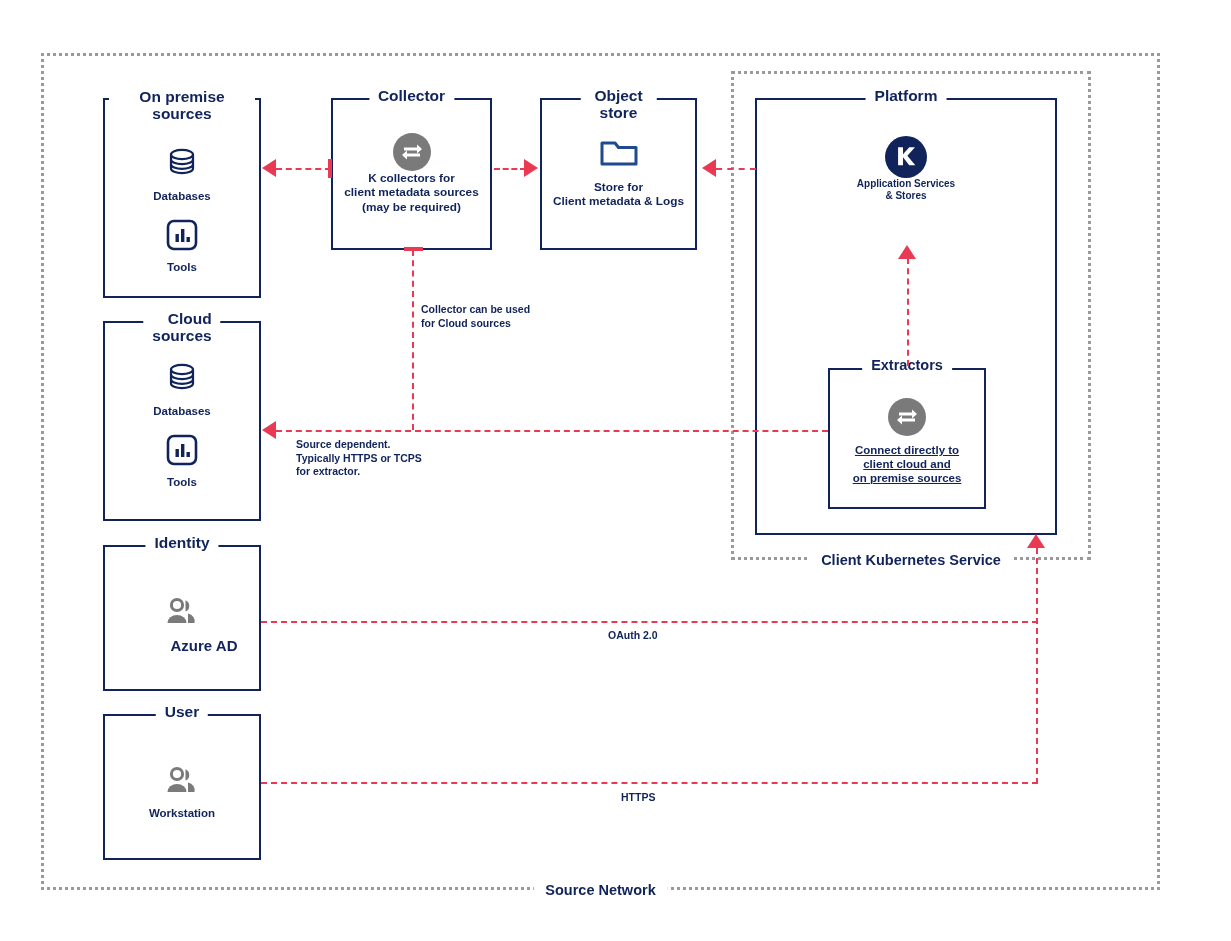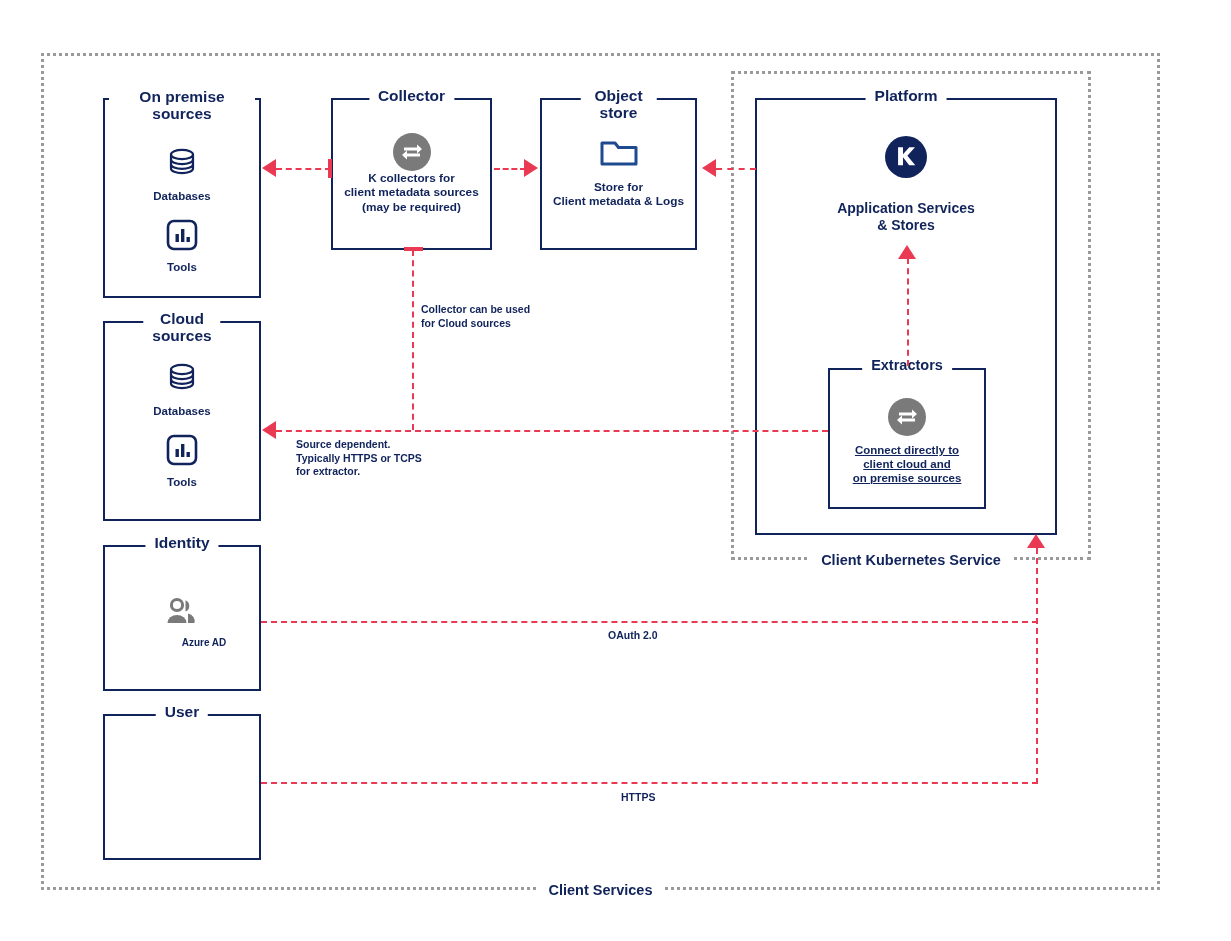--- a/index.html
+++ b/index.html
@@ -44,21 +44,21 @@
   .icon{display:block;}
   .swapcircle{width:38px;height:38px;border-radius:50%;background:#7a7a7a;display:flex;align-items:center;justify-content:center;}
   .kcircle{width:42px;height:42px;border-radius:50%;background:#10235b;display:flex;align-items:center;justify-content:center;}
 </style>
 </head>
 <body>
 
 <div id="stage">
 
   <div class="dotgroup" style="left:41px;top:53px;width:1119px;height:837px;">
-    <div class="dlabel" style="left:50%;transform:translateX(-50%);bottom:-11px;font-size:14.5px;">Client Services</div>
+    <div class="dlabel" style="left:50%;transform:translateX(-50%);bottom:-11px;font-size:14.5px;">Source Network</div>
   </div>
 
   <div class="dotgroup" style="left:731px;top:71px;width:360px;height:489px;">
     <div class="dlabel" style="left:50%;transform:translateX(-50%);bottom:-11px;font-size:14.5px;">Client Kubernetes Service</div>
   </div>
 
   <div class="fbox two-line" style="left:103px;top:98px;width:158px;height:200px;">
     <div class="legend" style="font-size:15.5px;width:128px;top:-12px;">On premise
 sources</div>
     <div class="inner" style="top:46px;">
@@ -77,21 +77,21 @@
           <rect x="9.5" y="15" width="3.4" height="8" fill="#10235b"></rect>
           <rect x="15" y="10" width="3.4" height="13" fill="#10235b"></rect>
           <rect x="20.5" y="18" width="3.4" height="5" fill="#10235b"></rect>
         </svg>
       </span>
       <div class="cap" style="font-size:11.5px;margin-top:5px;">Tools</div>
     </div>
   </div>
 
   <div class="fbox" style="left:103px;top:321px;width:158px;height:200px;">
-    <div class="legend" style="font-size:15.5px;">Cloud sources</div>
+    <div class="legend" style="font-size:15.5px;text-align:right;">Cloud sources</div>
     <div class="inner" style="top:38px;">
       <span class="icon">
         <svg width="34" height="34" viewBox="0 0 34 34">
           <ellipse cx="17" cy="8.5" rx="11" ry="4.6" fill="none" stroke="#10235b" stroke-width="2.2"></ellipse>
           <path d="M6 8.5 v14 a11 4.6 0 0 0 22 0 v-14" fill="none" stroke="#10235b" stroke-width="2.2"></path>
           <path d="M6 13.5 a11 4.6 0 0 0 22 0" fill="none" stroke="#10235b" stroke-width="2.2"></path>
           <path d="M6 18.2 a11 4.6 0 0 0 22 0" fill="none" stroke="#10235b" stroke-width="2.2"></path>
         </svg>
       </span>
       <div class="cap" style="font-size:11.5px;margin-top:5px;">Databases</div>
@@ -111,26 +111,37 @@
     <div class="legend" style="font-size:15.5px;">Identity</div>
     <div class="inner" style="top:50px;">
       <span class="icon">
         <svg width="38" height="30" viewBox="0 0 38 30">
           <circle cx="14" cy="8" r="5.6" fill="none" stroke="#7a7a7a" stroke-width="3"></circle>
           <path d="M4.5 26 a9.5 8 0 0 1 19 0 z" fill="#7a7a7a"></path>
           <path d="M22.5 3.2 a6.2 6.2 0 0 1 0 11.4" fill="#7a7a7a"></path>
           <path d="M25 16.5 a9 8 0 0 1 6.5 9.5 h-6.5 z" fill="#7a7a7a"></path>
         </svg>
       </span>
-      <div class="cap" style="font-size:10px;margin-top:6px;margin-left:44px;">Azure AD</div>
+      <div class="cap" style="font-size:15px;margin-top:6px;margin-left:44px;">Azure AD</div>
     </div>
   </div>
 
   <div class="fbox" style="left:103px;top:714px;width:158px;height:146px;">
     <div class="legend" style="font-size:15.5px;">User</div>
+    <div class="inner" style="top:50px;">
+      <span class="icon">
+        <svg width="38" height="30" viewBox="0 0 38 30">
+          <circle cx="14" cy="8" r="5.6" fill="none" stroke="#7a7a7a" stroke-width="3"></circle>
+          <path d="M4.5 26 a9.5 8 0 0 1 19 0 z" fill="#7a7a7a"></path>
+          <path d="M22.5 3.2 a6.2 6.2 0 0 1 0 11.4" fill="#7a7a7a"></path>
+          <path d="M25 16.5 a9 8 0 0 1 6.5 9.5 h-6.5 z" fill="#7a7a7a"></path>
+        </svg>
+      </span>
+      <div class="cap" style="font-size:11.5px;margin-top:6px;">Workstation</div>
+    </div>
   </div>
 
   <div class="fbox" style="left:331px;top:98px;width:161px;height:152px;text-decoration:underline;">
     <div class="legend" style="font-size:15.5px;">Collector</div>
     <div class="inner" style="top:33px;">
       <span class="icon swapcircle">
         <svg width="24" height="24" viewBox="0 0 24 24">
           <path d="M4 9 h13 v-3 l5 4.5 -5 4.5 v-3 H4 z" fill="#ffffff" transform="translate(0,-1.5)"></path>
           <path d="M20 18 H7 v3 l-5 -4.5 5 -4.5 v3 h13 z" fill="#ffffff" transform="translate(0,-1.5)"></path>
         </svg>
@@ -155,21 +166,21 @@
   </div>
 
   <div class="fbox" style="left:755px;top:98px;width:302px;height:437px;">
     <div class="legend" style="font-size:15.5px;">Platform</div>
     <div class="inner" style="top:36px;">
       <span class="icon kcircle">
         <svg width="28" height="28" viewBox="0 0 28 28">
           <path d="M8.5 4.5 h5.2 v7.4 l6.6 -7.4 h6.0 l-8.0 8.8 8.3 10.2 h-6.4 l-6.5 -8.4 v8.4 H8.5 z" fill="#ffffff" transform="translate(-2,0) scale(0.95)"></path>
         </svg>
       </span>
-      <div class="cap" style="font-size:14px;margin-top:22px;white-space:pre-line;">Application Services
+      <div class="cap" style="font-size:10px;margin-top:0;white-space:pre-line;">Application Services
 &amp; Stores</div>
     </div>
   </div>
 
   <div class="fbox" style="left:828px;top:368px;width:158px;height:141px;padding-left:8px;">
     <div class="legend" style="font-size:14.5px;">Extractors</div>
     <div class="inner" style="top:28px;">
       <span class="icon swapcircle">
         <svg width="24" height="24" viewBox="0 0 24 24">
           <path d="M4 9 h13 v-3 l5 4.5 -5 4.5 v-3 H4 z" fill="#ffffff" transform="translate(0,-1.5)"></path>

